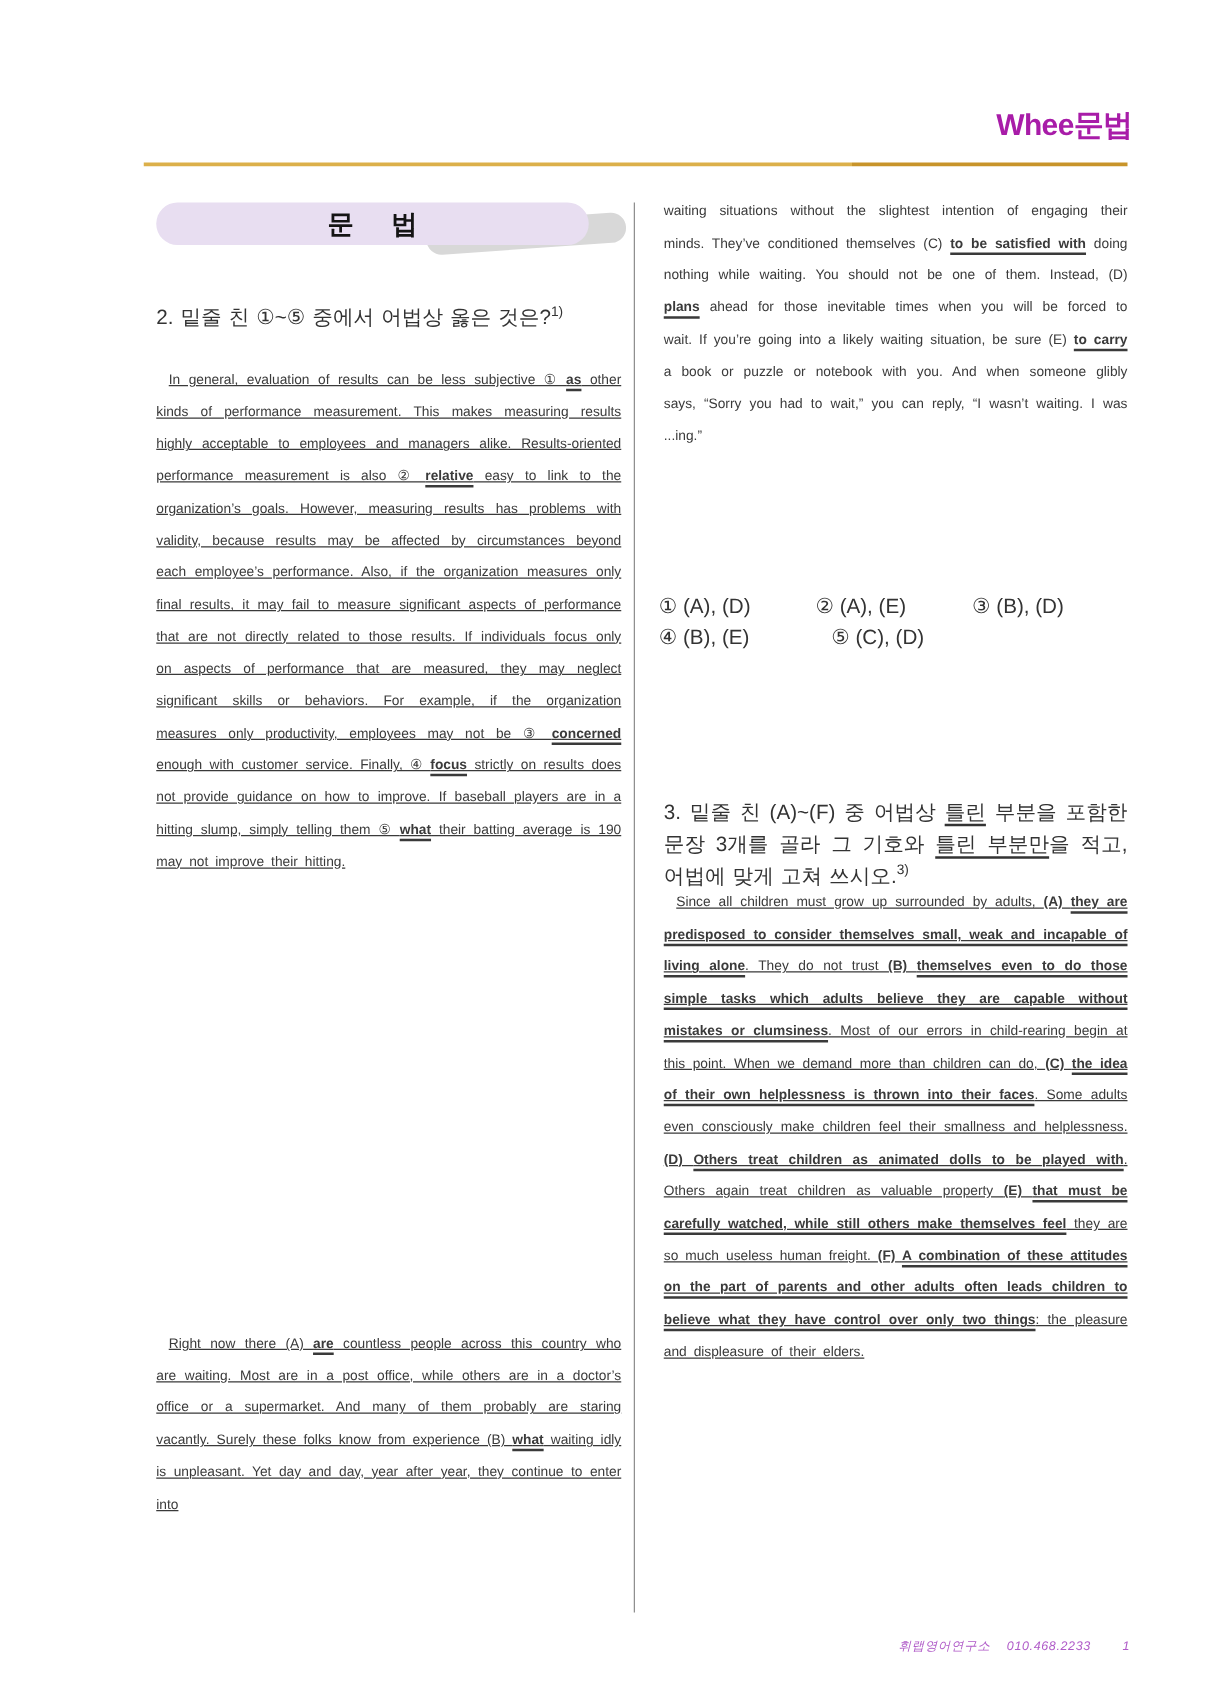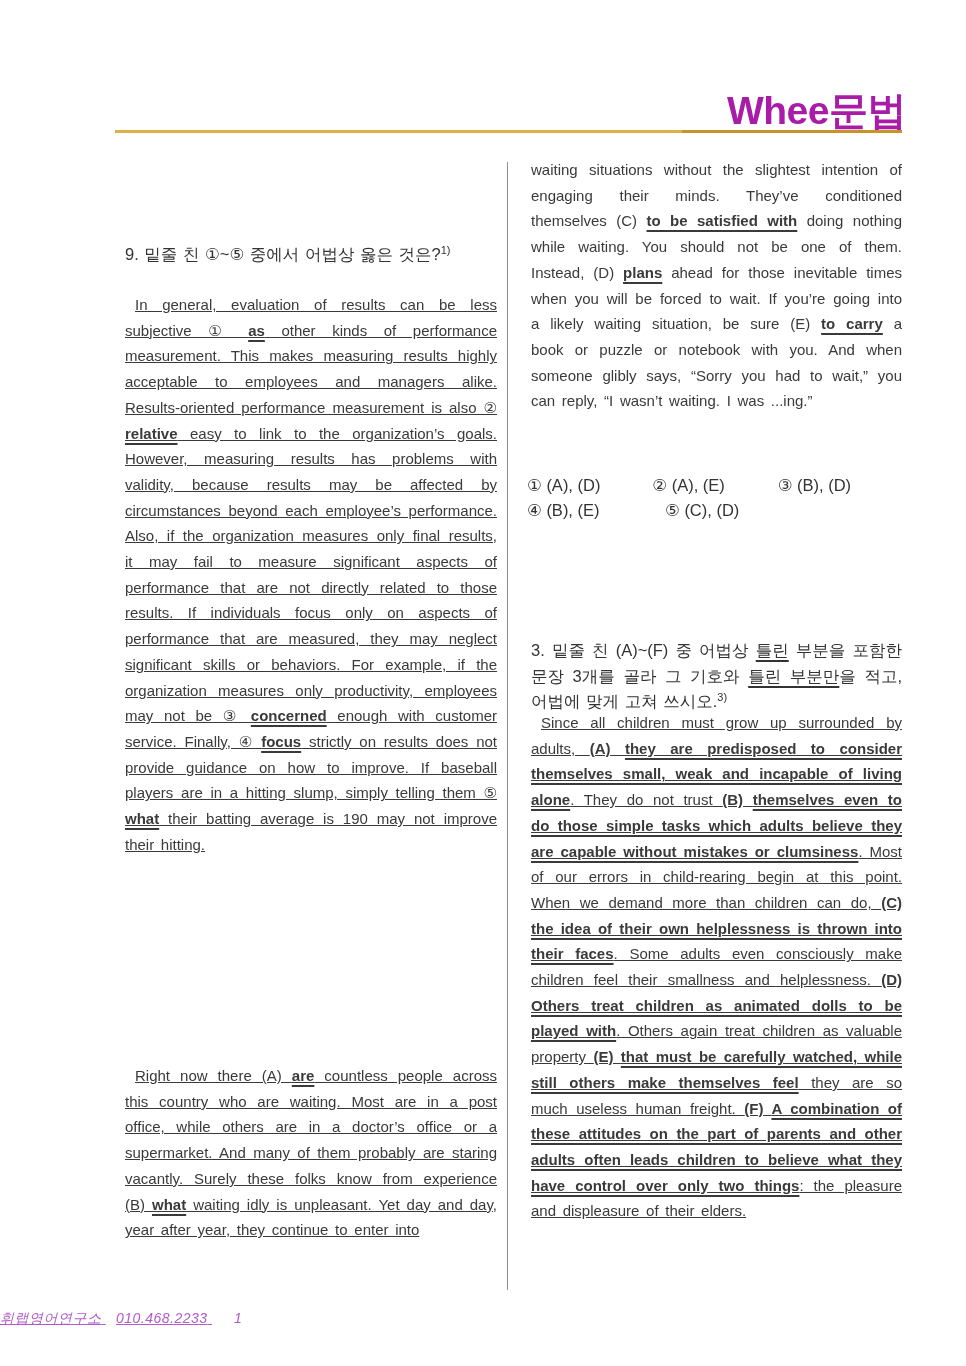--- a/index.html
+++ b/index.html
@@ -4,21 +4,21 @@
 <style>
   * { margin:0; padding:0; box-sizing:border-box; }
   html,body { background:#ffffff; }
   .page {
     position:relative; width:966px; height:1366px; background:#ffffff;
     font-family:"Liberation Sans","DejaVu Sans",sans-serif; color:#3a3a3a;
     overflow:hidden;
   }
   .brand {
     position:absolute; top:84px; right:60px;
-    font-size:39px; font-weight:800; color:#a81ca8; letter-spacing:-0.5px;
+    font-size:24px; font-weight:800; color:#a81ca8; letter-spacing:-0.5px;
   }
   .gold-rule {
     position:absolute; top:130px; left:115px; width:787px; height:3px;
     background:linear-gradient(to right,#dcb04a 0%,#dcb04a 72%,#c8942a 72%,#c8942a 100%);
   }
   .col-divider {
     position:absolute; left:507px; top:162px; height:1128px; width:1px; background:#8f8f8f;
   }
   .banner { position:absolute; left:125px; top:162px; width:346px; height:34px; }
   .banner-tail {
@@ -28,47 +28,51 @@
   .banner-pill {
     position:absolute; inset:0; background:#e8def1; border-radius:17px;
     display:flex; align-items:center; justify-content:center;
     font-size:21px; font-weight:bold; color:#141414; letter-spacing:12px; text-indent:12px;
   }
   .prompt {
     position:absolute; font-size:16.5px; line-height:25.5px; color:#333;
     text-align:justify; word-spacing:1px;
   }
   .passage {
-    position:absolute; font-size:15px; line-height:25.7px; color:#3a3a3a;
+    position:absolute; font-size:11px; line-height:25.7px; color:#3a3a3a;
     text-align:justify; word-spacing:2.5px;
   }
   .indent { text-indent:10px;text-decoration:underline; }
   .u { text-decoration:underline; text-underline-offset:4px; text-decoration-thickness:1.5px; }
   .b { font-weight:bold; }
   .sup { font-size:11px; vertical-align:super; line-height:0; }
   .options { position:absolute; left:527px; width:376px; font-size:16.5px; color:#333; }
   .options-row { display:flex; line-height:25px; }
   .opt { width:138px; }
   .footer {
-    position:absolute; top:1310px; left:0; right:62px; text-align:left;
-    font-size:14px; color:#b05bc8; font-style:italic; letter-spacing:0.5px;text-decoration:underline;
+    position:absolute; top:1310px; left:0; right:62px; text-align:right;
+    font-size:10px; color:#b05bc8; font-style:italic; letter-spacing:0.5px;
   }
   .footer .page-num { display:inline-block; margin-left:22px; }
 </style>
 </head>
 <body>
 
 <div class="page">
 
   <div class="brand">Whee문법</div>
   <div class="gold-rule"></div>
   <div class="col-divider"></div>
 
+  <div class="banner">
+    <div class="banner-tail"></div>
+    <div class="banner-pill">문  법</div>
+  </div>
 
-  <div class="prompt" style="left:125px; top:242px; width:372px;"><span>9. 밑줄 친 ①~⑤ 중에서 어법상 옳은 것은?</span><span class="sup">1)</span></div>
+  <div class="prompt" style="left:125px; top:242px; width:372px;"><span>2. 밑줄 친 ①~⑤ 중에서 어법상 옳은 것은?</span><span class="sup">1)</span></div>
 
   <div class="passage indent" style="left:125px; top:292px; width:372px;"><span>In general, evaluation of results can be less subjective ① </span><span class="b u">as</span><span> other kinds of performance measurement. This makes measuring results highly acceptable to employees and managers alike. Results-oriented performance measurement is also ② </span><span class="b u">relative</span><span> easy to link to the organization’s goals. However, measuring results has problems with validity, because results may be affected by circumstances beyond each employee’s performance. Also, if the organization measures only final results, it may fail to measure significant aspects of performance that are not directly related to those results. If individuals focus only on aspects of performance that are measured, they may neglect significant skills or behaviors. For example, if the organization measures only productivity, employees may not be ③ </span><span class="b u">concerned</span><span> enough with customer service. Finally, ④ </span><span class="b u">focus</span><span> strictly on results does not provide guidance on how to improve. If baseball players are in a hitting slump, simply telling them ⑤ </span><span class="b u">what</span><span> their batting average is 190 may not improve their hitting.</span></div>
 
 
   <div class="passage indent" style="left:125px; top:1063px; width:372px;"><span>Right now there (A) </span><span class="b u">are</span><span> countless people across this country who are waiting. Most are in a post office, while others are in a doctor’s office or a supermarket. And many of them probably are staring vacantly. Surely these folks know from experience (B) </span><span class="b u">what</span><span> waiting idly is unpleasant. Yet day and day, year after year, they continue to enter into</span></div>
 
   <div class="passage" style="left:531px; top:157px; width:371px;"><span>waiting situations without the slightest intention of engaging their minds. They’ve conditioned themselves (C) </span><span class="b u">to be satisfied with</span><span> doing nothing while waiting. You should not be one of them. Instead, (D) </span><span class="b u">plans</span><span> ahead for those inevitable times when you will be forced to wait. If you’re going into a likely waiting situation, be sure (E) </span><span class="b u">to carry</span><span> a book or puzzle or notebook with you. And when someone glibly says, “Sorry you had to wait,” you can reply, “I wasn’t waiting. I was ...ing.”</span></div>
 
   <div class="options" style="top:473px;">
     <div class="options-row">

